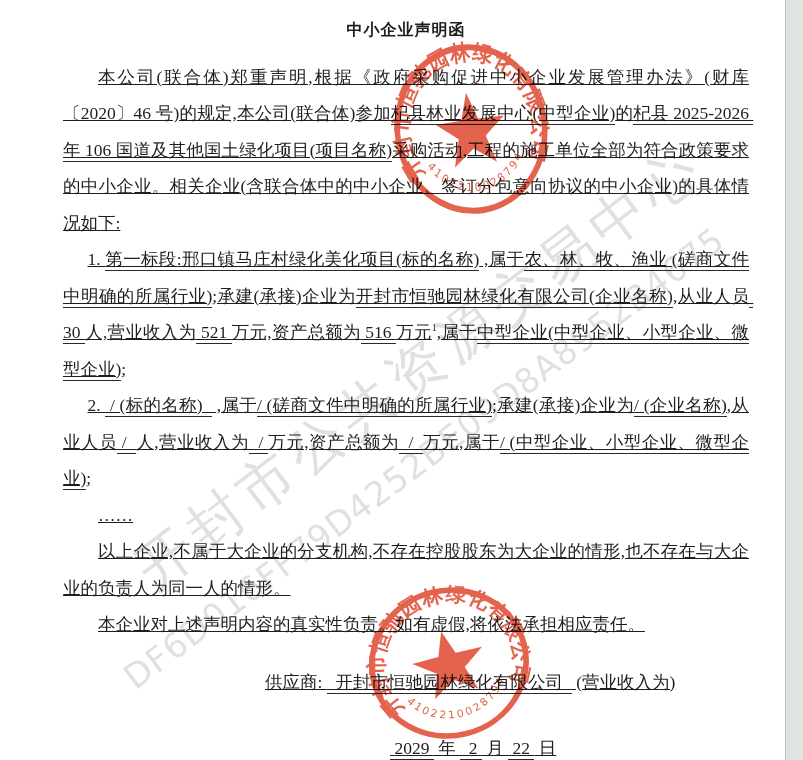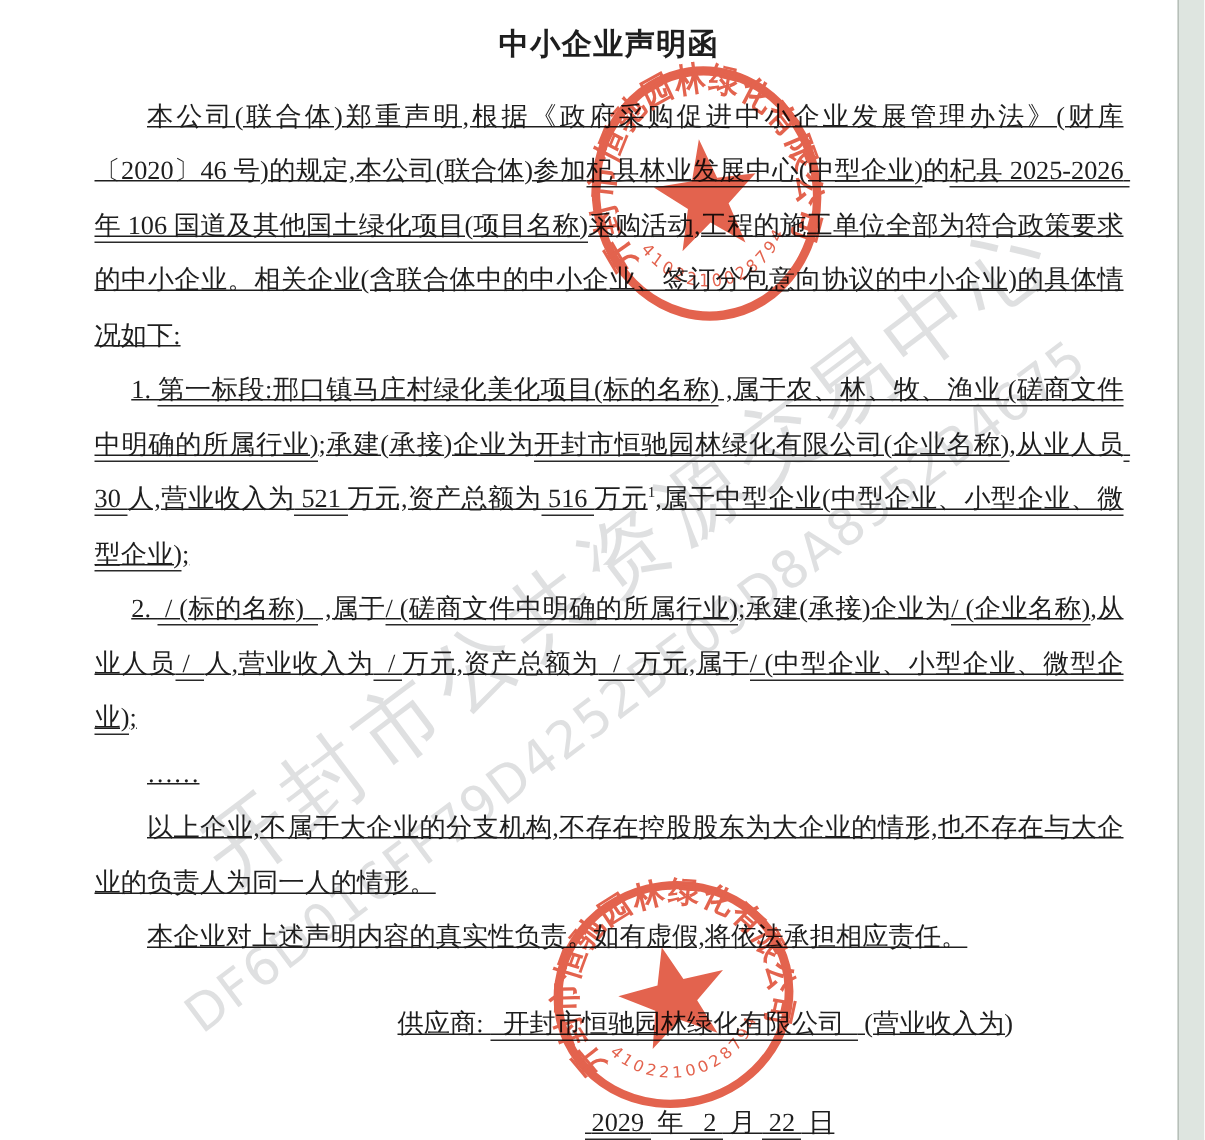--- a/index.html
+++ b/index.html
@@ -21,21 +21,21 @@
   }
   .wm-cn{left:420px;top:368px;font-size:56px;letter-spacing:7px;}
   .wm-code{left:424px;top:458px;font-size:34px;letter-spacing:1px;}
   
   .doc{
     position:absolute;left:63px;top:12px;width:686px;z-index:1;
     color:#1e1e1e;font-size:17.5px;line-height:36.5px;
     text-align:justify;
   }
   .doc-title{
-    text-align:center;font-size:20px;font-weight:600;
+    text-align:center;font-size:16px;font-weight:600;
     letter-spacing:1px;margin:0 0 10px 0;
   }
   p.para{margin:0;}
   .indent2{text-indent:2em;}
   .indent1{text-indent:1.4em;}
   .para span, .sig-line span, .date-line span{white-space:pre-wrap;text-decoration:underline;}
   .u{border-bottom:1.4px solid #2a2a2a;padding-bottom:1px;}
   sup{font-size:10px;vertical-align:super;line-height:0;}
   .sig-line{margin:21px 0 0 202px;}
   .date-line{margin:30px 0 0 327px;}

